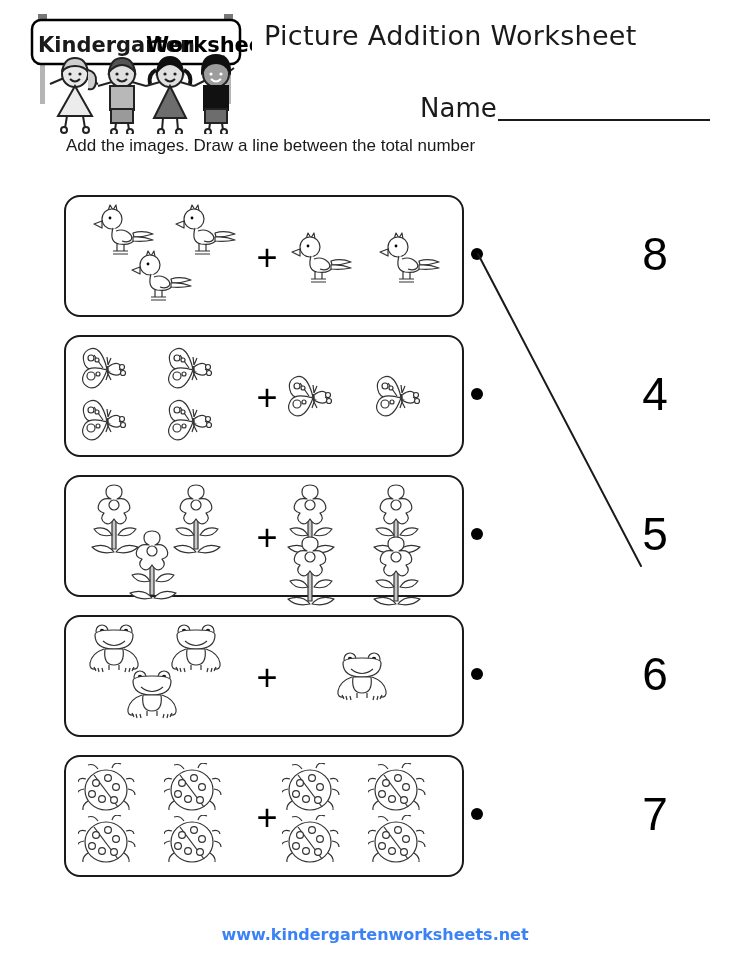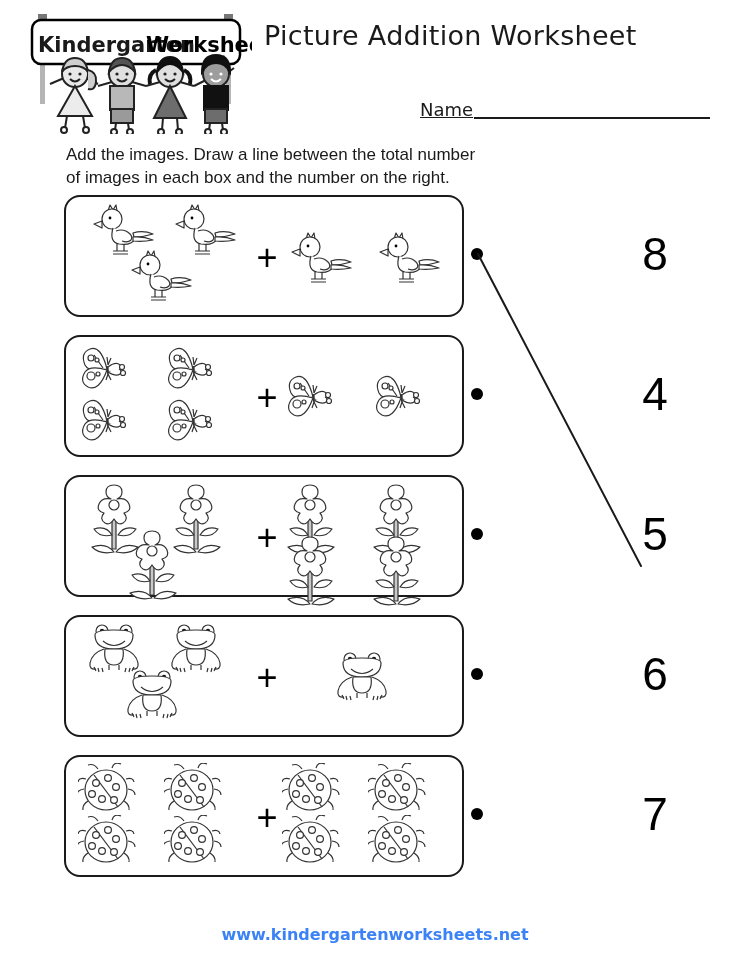--- a/index.html
+++ b/index.html
@@ -43,37 +43,36 @@
   #name-row {
     position: absolute;
     left: 420px;
     top: 95px;
     display: flex;
     align-items: flex-end;
     width: 290px;
   }
   #name-label {
     font-family: "DejaVu Sans", sans-serif;
-    font-size: 18px;
+    font-size: 26px;
     color: #1a1a1a;
     line-height: 1;
-    text-decoration: underline;
   }
   #name-blank {
     flex: 1 1 auto;
     border-bottom: 2px solid #1a1a1a;
     height: 22px;
     margin-left: 1px;
   }
 
   
   #instructions {
     position: absolute;
     left: 66px;
-    top: 143px;
+    top: 134px;
     width: 500px;
     font-family: "Liberation Sans", sans-serif;
     font-size: 17px;
     line-height: 23px;
     color: #1a1a1a;
   }
   #instructions div { white-space: nowrap; }
 
   
   #rows {
@@ -258,21 +257,20 @@
 
   <div id="title">Picture Addition Worksheet</div>
 
   <div id="name-row">
     <span id="name-label">Name</span>
     <span id="name-blank"></span>
   </div>
 
   <div id="instructions">
     <div>Add the images. Draw a line between the total number</div>
-    <div>of images in each box and the number on the right.</div>
   </div>
 
   <div id="rows">
       <div class="prow">
         <div class="pbox">
           <div class="grp grp-left">
             <div class="grp-inner">
               <div class="item" style="left: 14px; top: 6px; transform: scale(1); transform-origin: left top;">
     <svg viewBox="0 0 72 56" width="72" height="56">
       <g fill="#fff" stroke="#333" stroke-width="1.2" stroke-linejoin="round">

